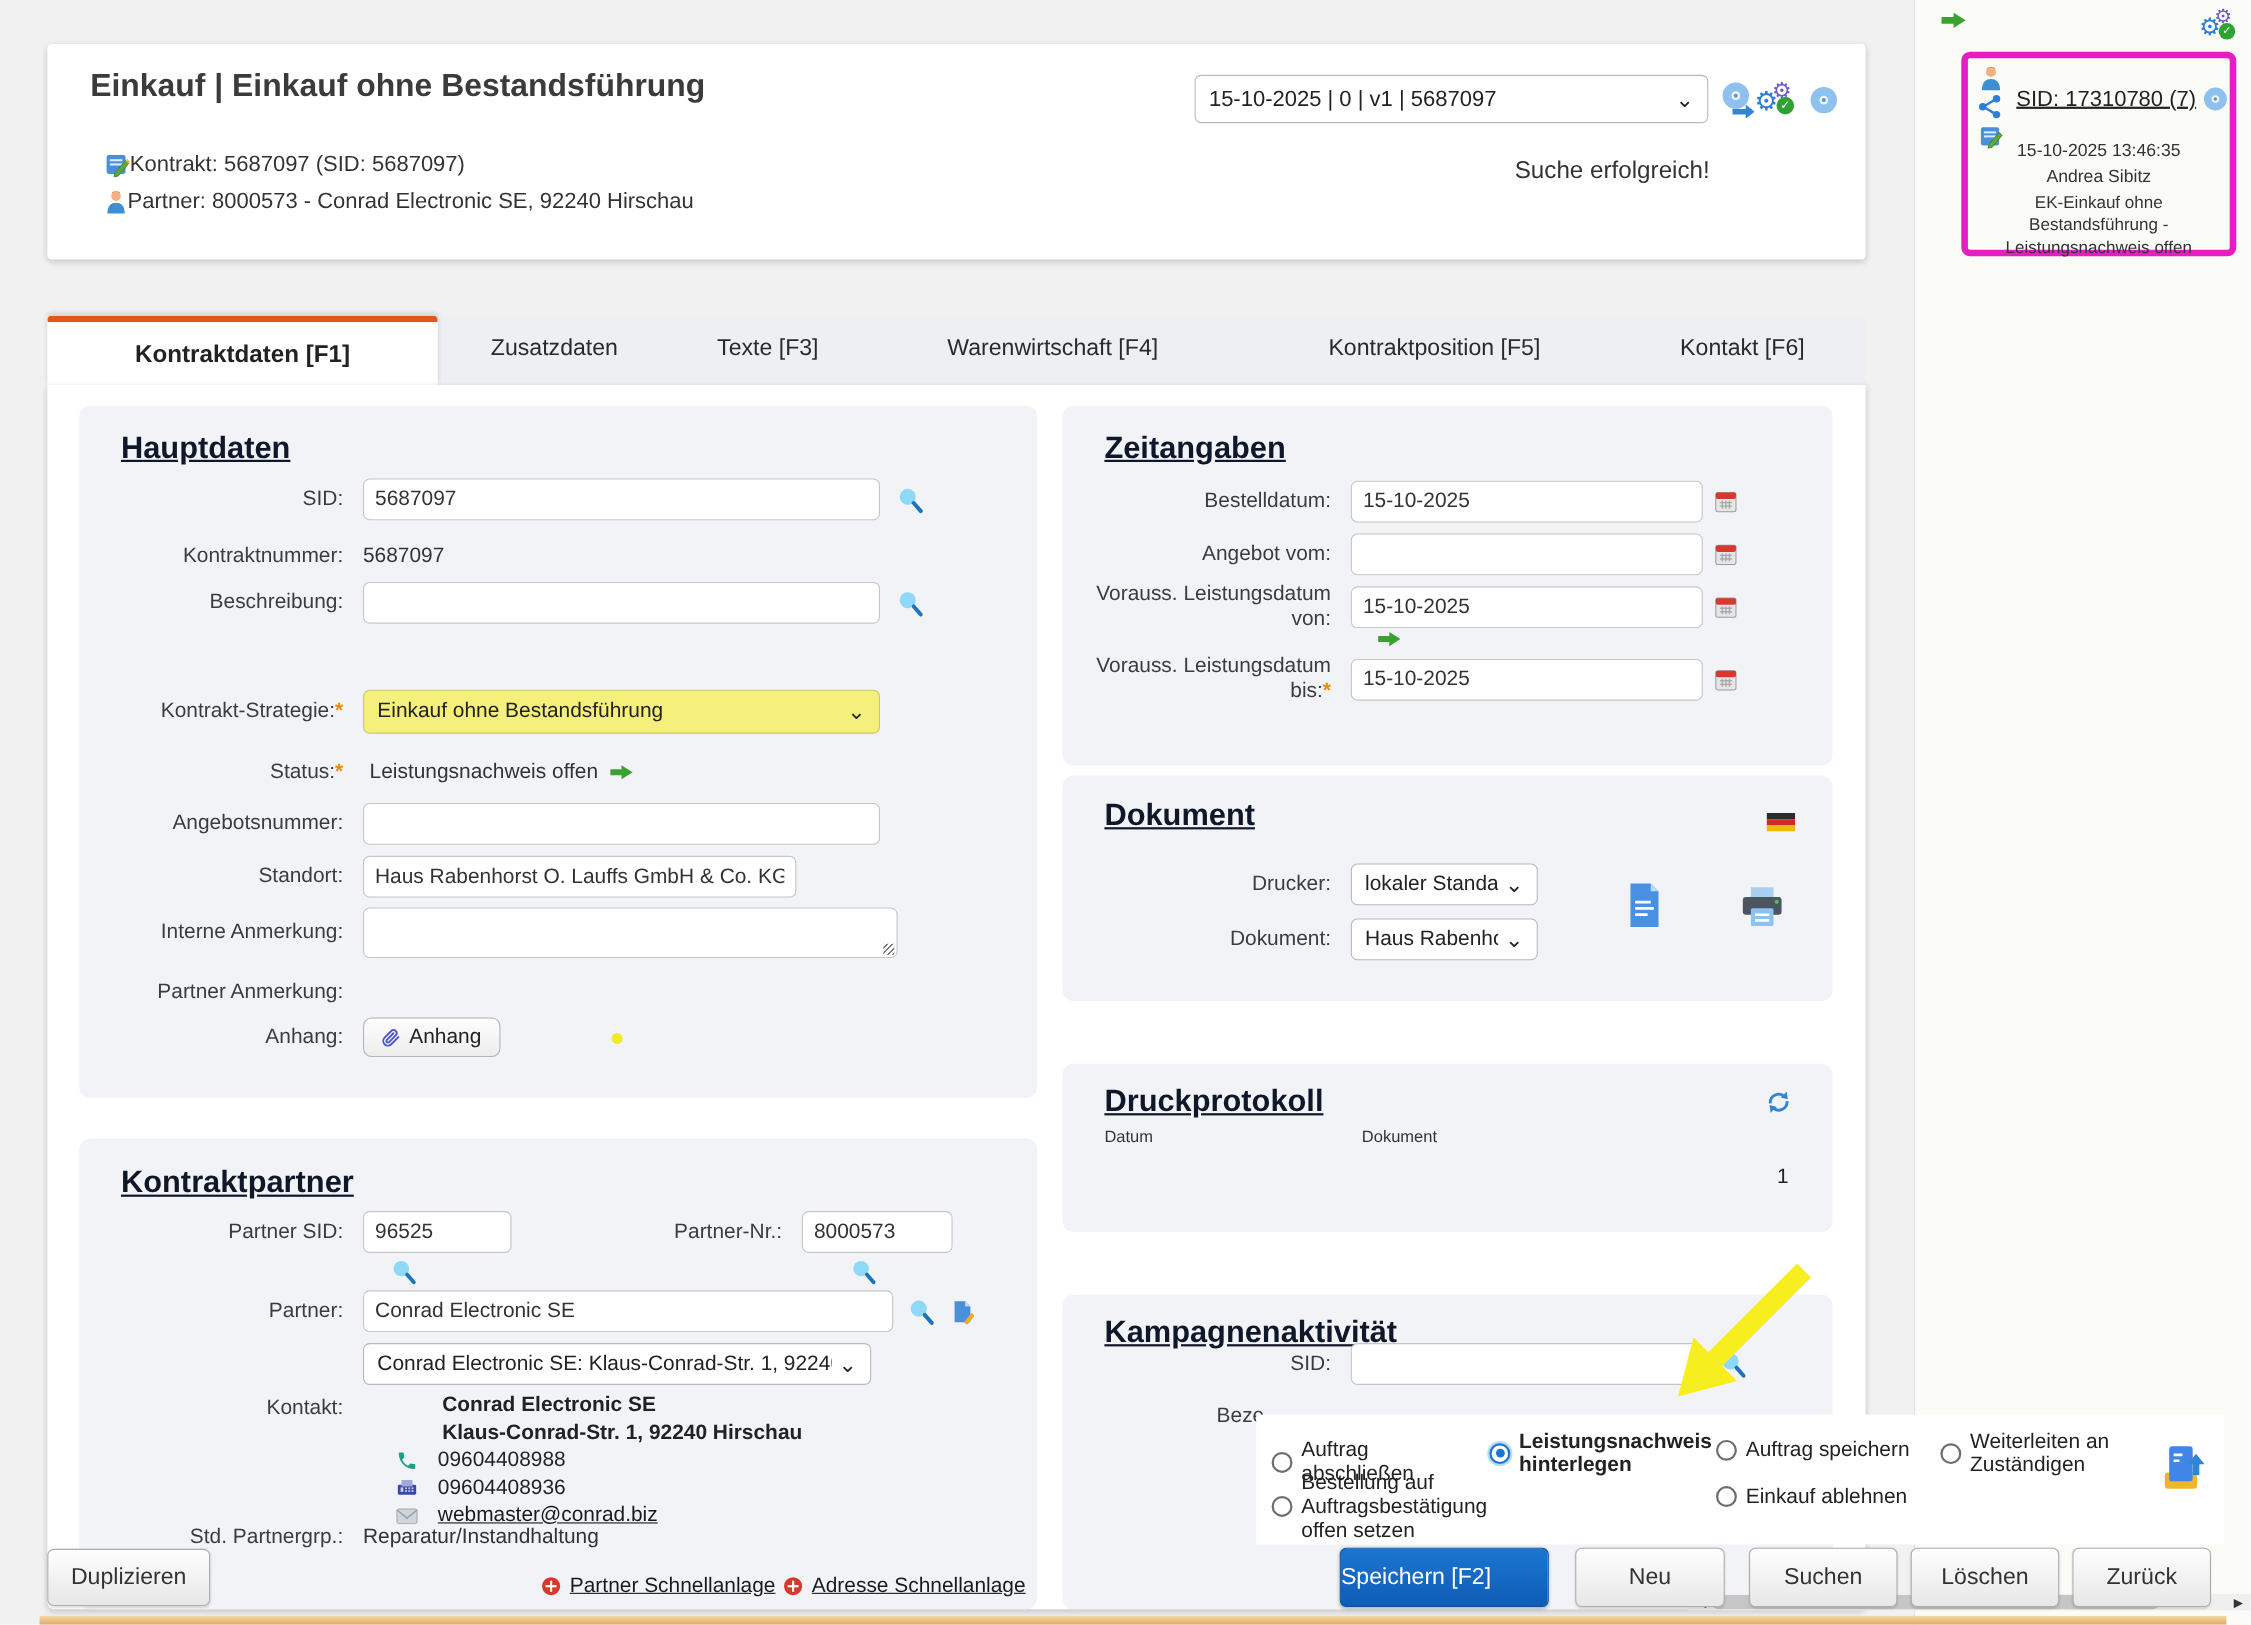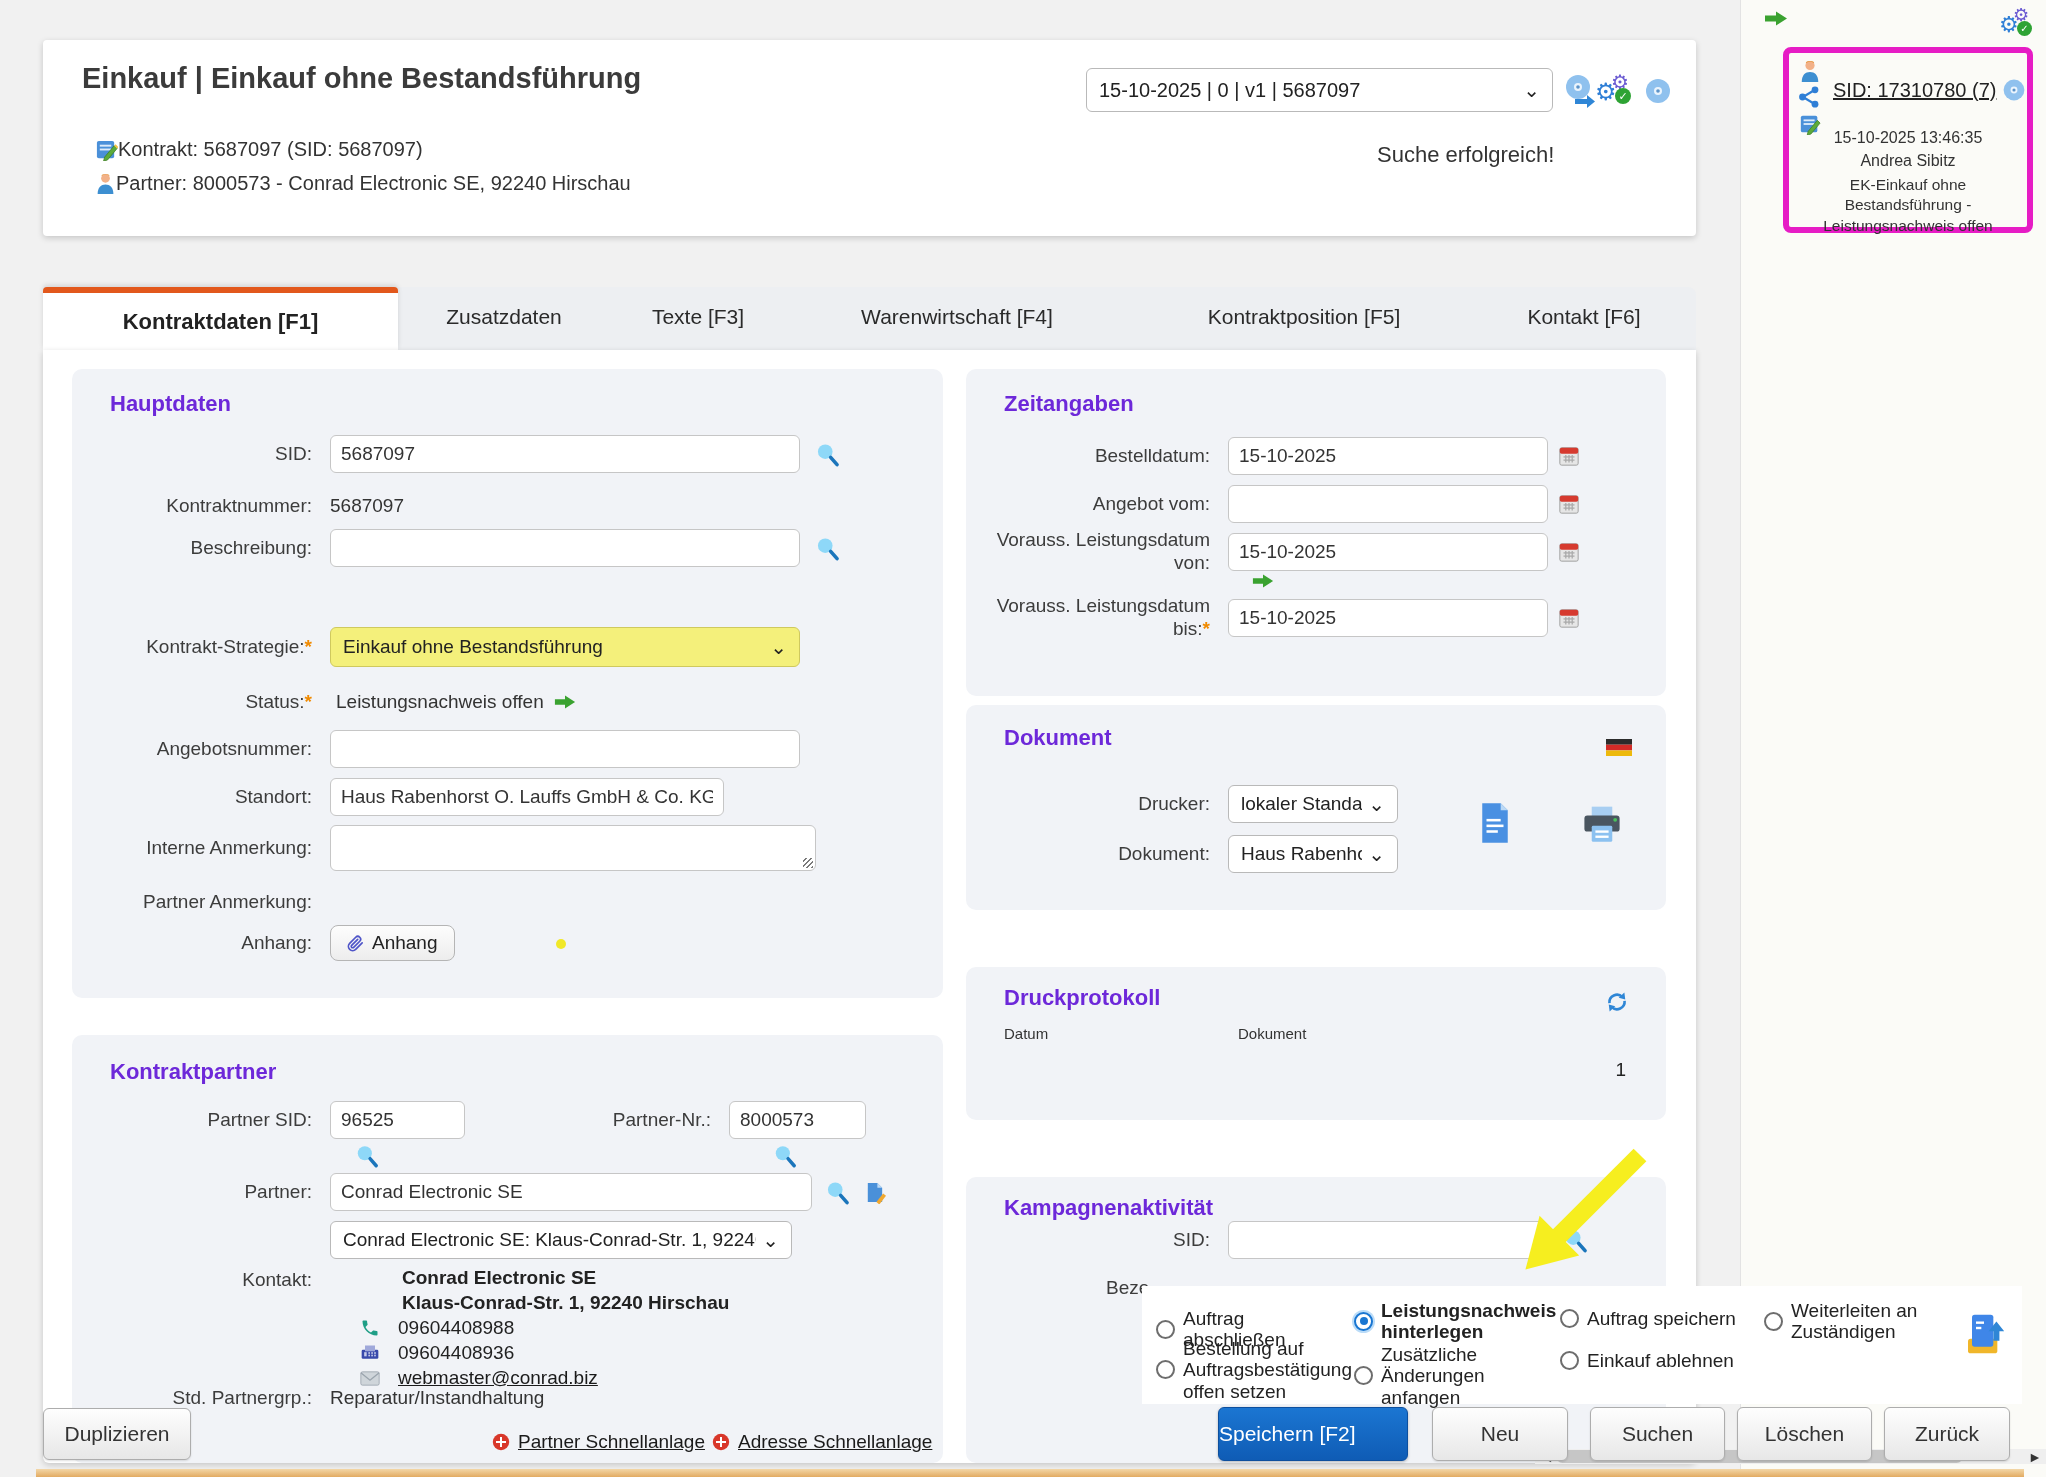--- a/index.html
+++ b/index.html
@@ -15,21 +15,21 @@
 
   .fake-select { display:flex; align-items:center; background:#fff; border:1px solid #b9b9b9; border-radius:6px; padding:0 12px; font-size:20px; color:#222; cursor:pointer; }
   .fake-select .val { flex:1; white-space:nowrap; overflow:hidden; }
   .fake-select .chev { color:#222; font-size:20px; margin-left:6px; flex-shrink:0; }
 
   .tabstrip { position:absolute; background:#edeff2; border-radius:0 8px 0 0; }
   .tab { position:absolute; transform:translateX(-50%); font-size:21px; color:#2a2a2a; top:18px; cursor:pointer; white-space:nowrap; }
   .tab-active { position:absolute; background:#fff; border-top:6px solid #e2581c; border-radius:4px 4px 0 0; box-shadow:0 -2px 5px rgba(0,0,0,0.12); display:flex; align-items:center; justify-content:center; font-size:22px; font-weight:bold; color:#222; }
 
   .panel { position:absolute; background:#f1f3f7; border-radius:10px; }
-  .sect-title { position:absolute; font-size:22px; font-weight:bold; color:#6d28d9; }
+  .sect-title { position:absolute; font-size:28px; font-weight:bold; color:#0f172a;text-decoration:underline; }
 
   .frow { position:absolute; display:flex; align-items:center; left:0; width:100%; }
   .flbl { width:258px; padding-right:18px; text-align:right; font-size:19px; color:#3c3c3c; flex-shrink:0; line-height:1.2; }
   .flbl.w262 { width:262px; }
   .req { color:#f08a00; font-weight:bold; }
   .inp { height:38px; border:1px solid #c6c6c6; border-radius:6px; background:#fff; font-size:19px; color:#333; padding:0 10px; font-family:"Liberation Sans",sans-serif; }
   .value-text { font-size:19px; color:#333; }
   .bold { font-weight:bold; }
   .ta { position:relative; border:1px solid #c6c6c6; border-radius:6px; background:#fff; }
   .ta::after { content:""; position:absolute; right:2px; bottom:2px; width:10px; height:10px;
@@ -530,24 +530,20 @@
       <span class="radio-label">Auftrag speichern</span>
     </div>
     <div class="radio-item" style="left:622px;top:14px;width:200px">
       <span class="radio-circle"></span>
       <span class="radio-label">Weiterleiten an Zuständigen</span>
     </div>
     <div class="radio-item" style="left:14px;top:52px;width:196px">
       <span class="radio-circle"></span>
       <span class="radio-label">Bestellung auf Auftragsbestätigung offen setzen</span>
     </div>
-    <div class="radio-item" style="left:212px;top:58px;width:206px">
-      <span class="radio-circle"></span>
-      <span class="radio-label">Zusätzliche Änderungen anfangen</span>
-    </div>
     <div class="radio-item" style="left:418px;top:64px;width:196px">
       <span class="radio-circle"></span>
       <span class="radio-label">Einkauf ablehnen</span>
     </div>
     <span class="icon-btn abs" style="left:822px;top:26px">
       <svg width="40" height="44" viewBox="0 0 30 33">
           <rect x="3" y="20" width="22" height="11" rx="2" fill="#f0b62a"></rect>
           <rect x="6" y="2" width="16" height="24" rx="2" fill="#3f86e8"></rect>
           <g stroke="#fff" stroke-width="1.8">
             <line x1="9" y1="8" x2="15" y2="8"></line>

